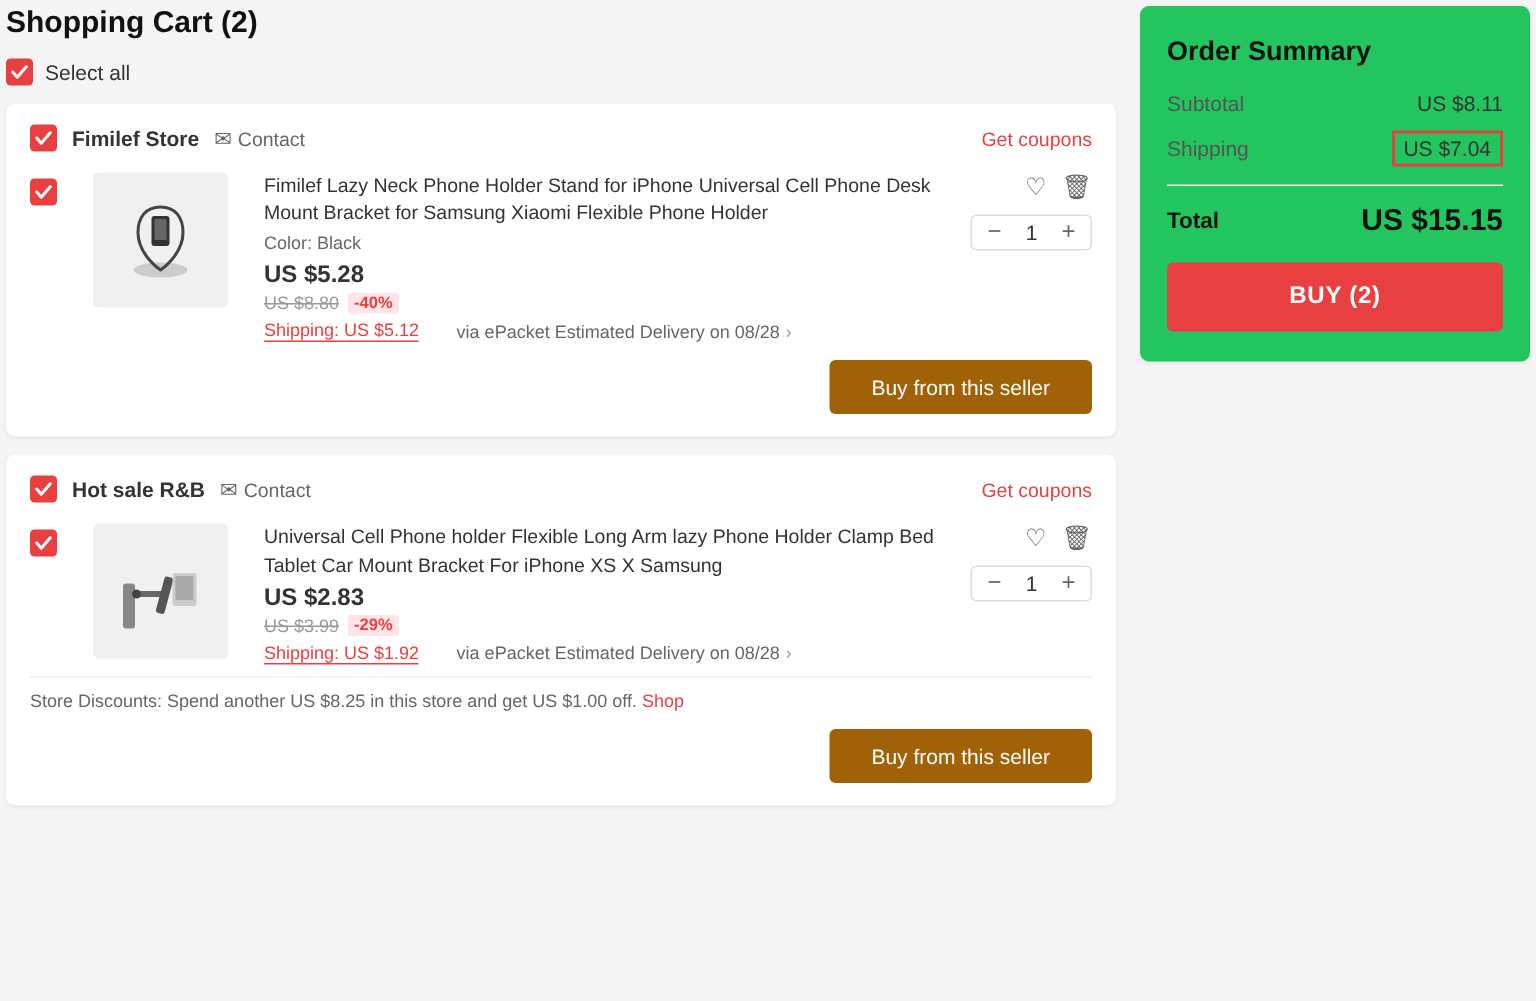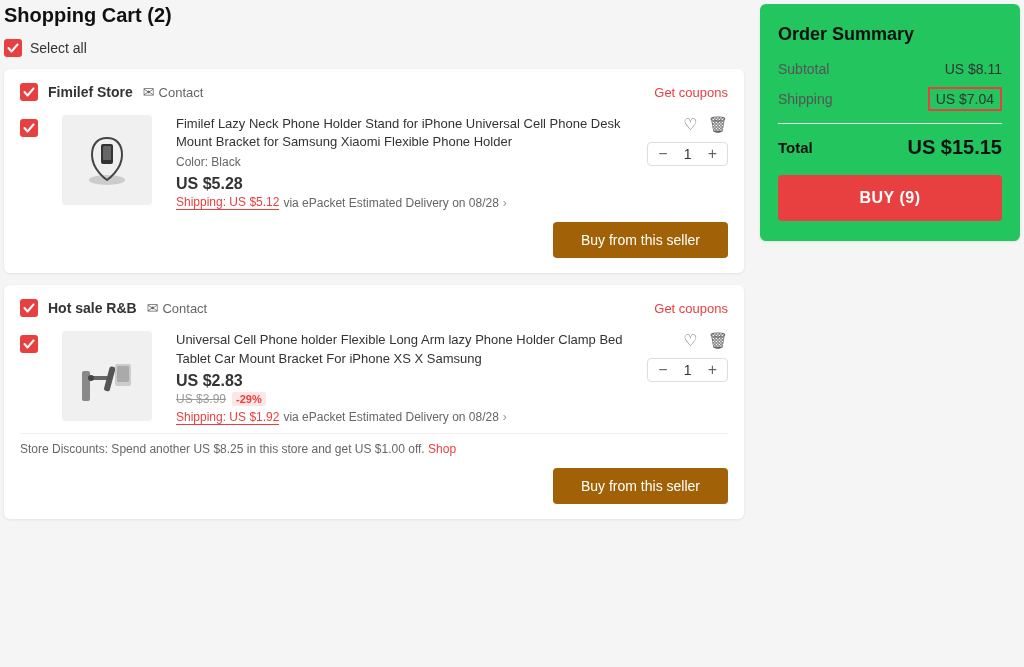--- a/index.html
+++ b/index.html
@@ -141,20 +141,21 @@
     .shipping-info {
       font-size: 12px;
       color: #e84040;
       border-bottom: 1px solid #e84040;
       display: inline;
       cursor: pointer;
     }
     .shipping-text {
       font-size: 12px;
       color: #666;
+      margin-left: 21px;
     }
     .shipping-row {
       display: flex;
       align-items: center;
       gap: 4px;
       flex-wrap: wrap;
     }
     .chevron-right {
       color: #999;
       font-size: 12px;
@@ -341,20 +342,24 @@
             <ellipse cx="30" cy="50" rx="18" ry="5" fill="#ccc"></ellipse>
             <path d="M30 50 C30 50 15 40 15 25 C15 15 20 8 30 8 C40 8 45 15 45 25 C45 40 30 50 30 50Z" stroke="#444" stroke-width="2" fill="none"></path>
             <rect x="24" y="14" width="12" height="20" rx="2" fill="#333"></rect>
             <rect x="26" y="16" width="8" height="14" rx="1" fill="#666"></rect>
           </svg>
         </div>
         <div class="product-info">
           <div class="product-title">Fimilef Lazy Neck Phone Holder Stand for iPhone Universal Cell Phone Desk Mount Bracket for Samsung Xiaomi Flexible Phone Holder</div>
           <div class="product-color">Color: Black</div>
           <div class="product-price">US $5.28</div>
+          <div class="price-original-row">
+            <span class="price-original">US $8.80</span>
+            <span class="discount-badge">-40%</span>
+          </div>
           <div class="shipping-row">
             <span class="shipping-info">Shipping: US $5.12</span>
             <span class="shipping-text">via ePacket  Estimated Delivery on 08/28</span>
             <span class="chevron-right">›</span>
           </div>
         </div>
         <div class="product-actions">
           <div class="icon-row">
             <span class="icon-btn">♡</span>
             <span class="icon-btn">🗑</span>
@@ -452,16 +457,16 @@
         <span class="summary-value shipping-highlighted">US $7.04</span>
       </div>
 
       <hr class="summary-divider">
 
       <div class="total-row">
         <span class="total-label">Total</span>
         <span class="total-value">US $15.15</span>
       </div>
 
-      <button class="buy-all-btn">BUY (9)</button>
+      <button class="buy-all-btn">BUY (2)</button>
     </div>
   </div>
 </div>
 
 </body></html>

